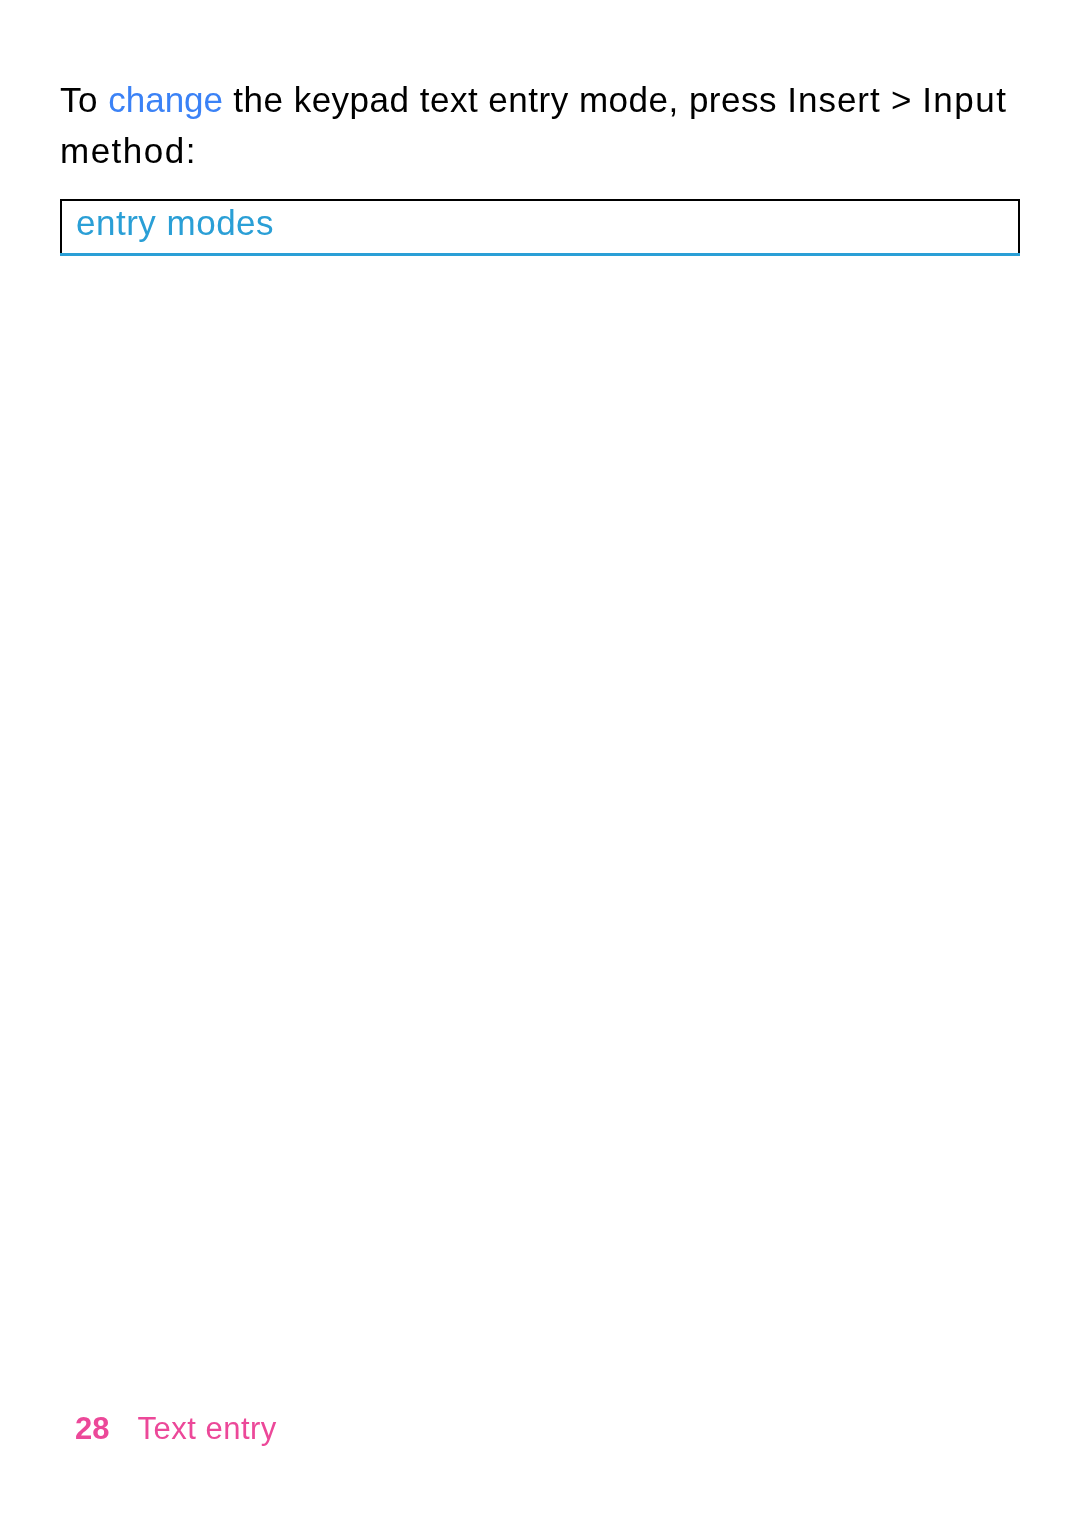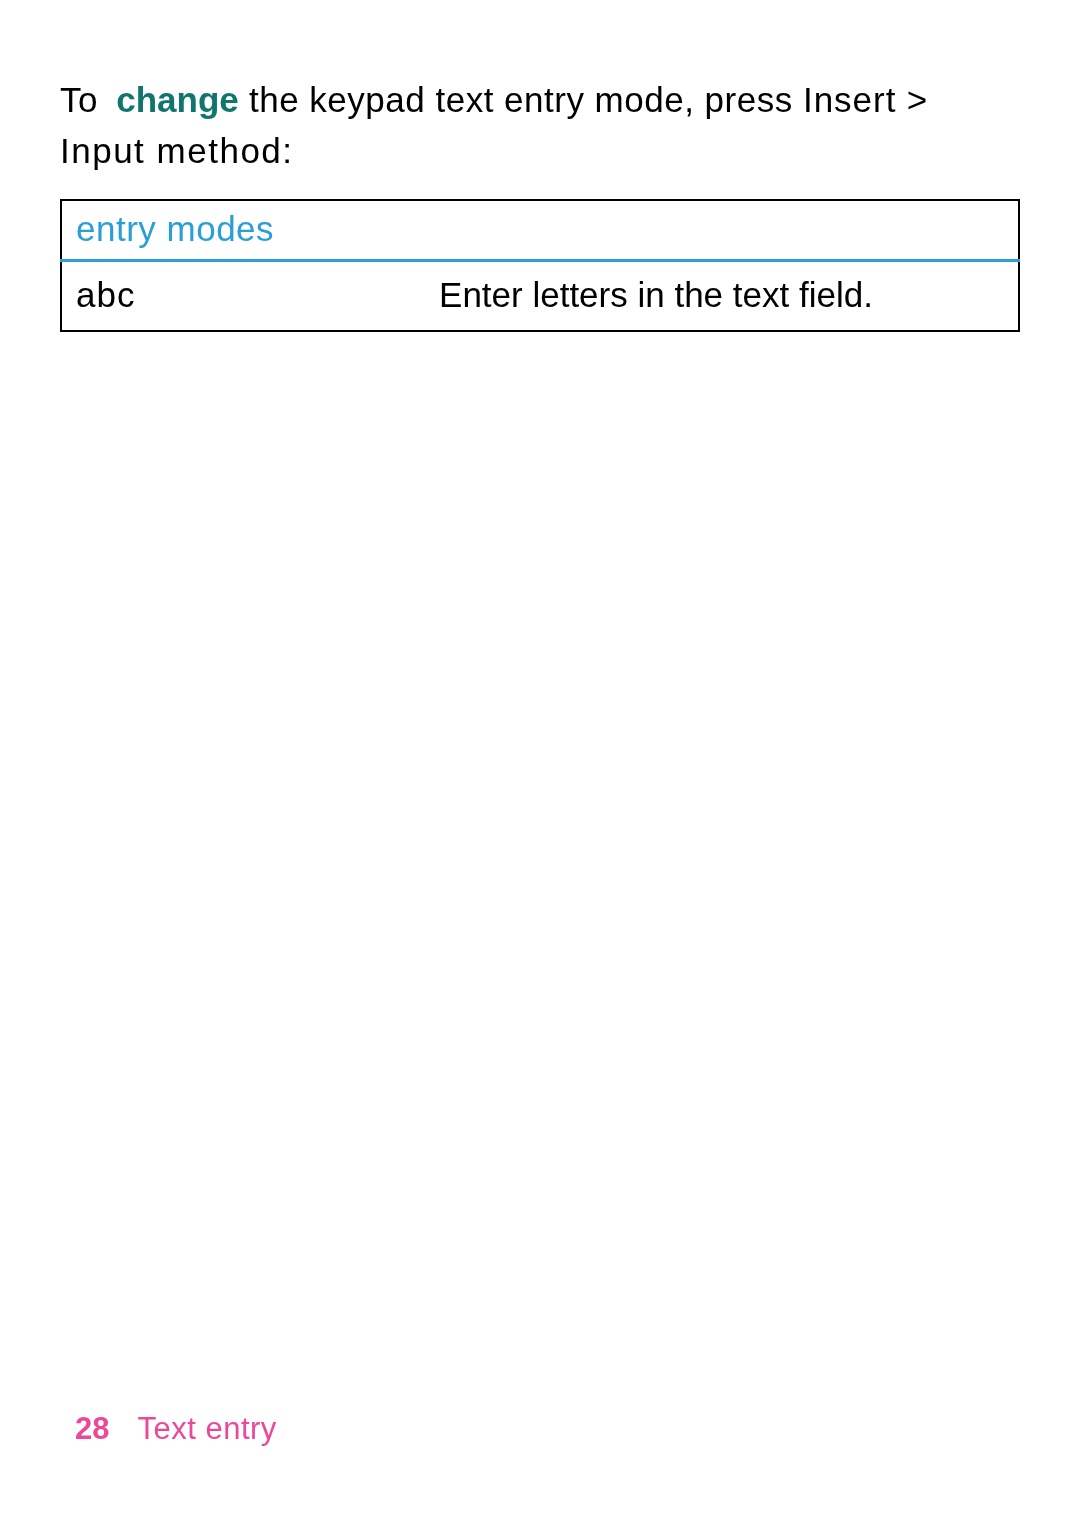--- a/index.html
+++ b/index.html
@@ -16,42 +16,41 @@
       padding: 75px 60px 0 60px;
     }
     .intro {
       font-size: 35px;
       color: #000;
       line-height: 1.45;
       margin-bottom: 22px;
       letter-spacing: 0.5px;
     }
     .intro .change {
-      color: #0f766e;
-      font-weight: bold;
+      color: #3b82f6;
+      font-weight: normal;
       letter-spacing: 0;
-      margin-left: 8px;
     }
     .intro .options {
       letter-spacing: 1px;
     }
     .intro .inputmethod {
       letter-spacing: 1.5px;
     }
     .modes-table {
       border: 2.5px solid #000;
       width: 100%;
       border-collapse: collapse;
     }
     .modes-table th {
       text-align: left;
       font-weight: normal;
       color: #2a9fd6;
       font-size: 35px;
-      padding: 8px 14px 10px 14px;
+      padding: 2px 14px 10px 14px;
       border-bottom: 3px solid #2a9fd6;
       letter-spacing: 0.5px;
     }
     .modes-table td {
       font-size: 35px;
       color: #000;
       padding: 8px 14px 10px 14px;
       vertical-align: top;
       line-height: 1.45;
     }
@@ -87,22 +86,18 @@
   <span>To </span><span class="change">change</span><span> the keypad text entry mode, press </span><span class="options">Insert</span><span> &gt; </span><span class="inputmethod">Input method</span><span>:</span>
 </p>
 
 <table class="modes-table">
   <thead>
     <tr>
       <th colspan="2">entry modes</th>
     </tr>
   </thead>
   <tbody>
-    <tr class="body-row first">
-      <td class="col1">abc</td>
-      <td>Enter letters in the text field.</td>
-    </tr>
   </tbody>
 </table>
 
 <div class="footer">
   <span class="pagenum">28</span><span class="section">Text entry</span>
 </div>
 
 </body></html>

